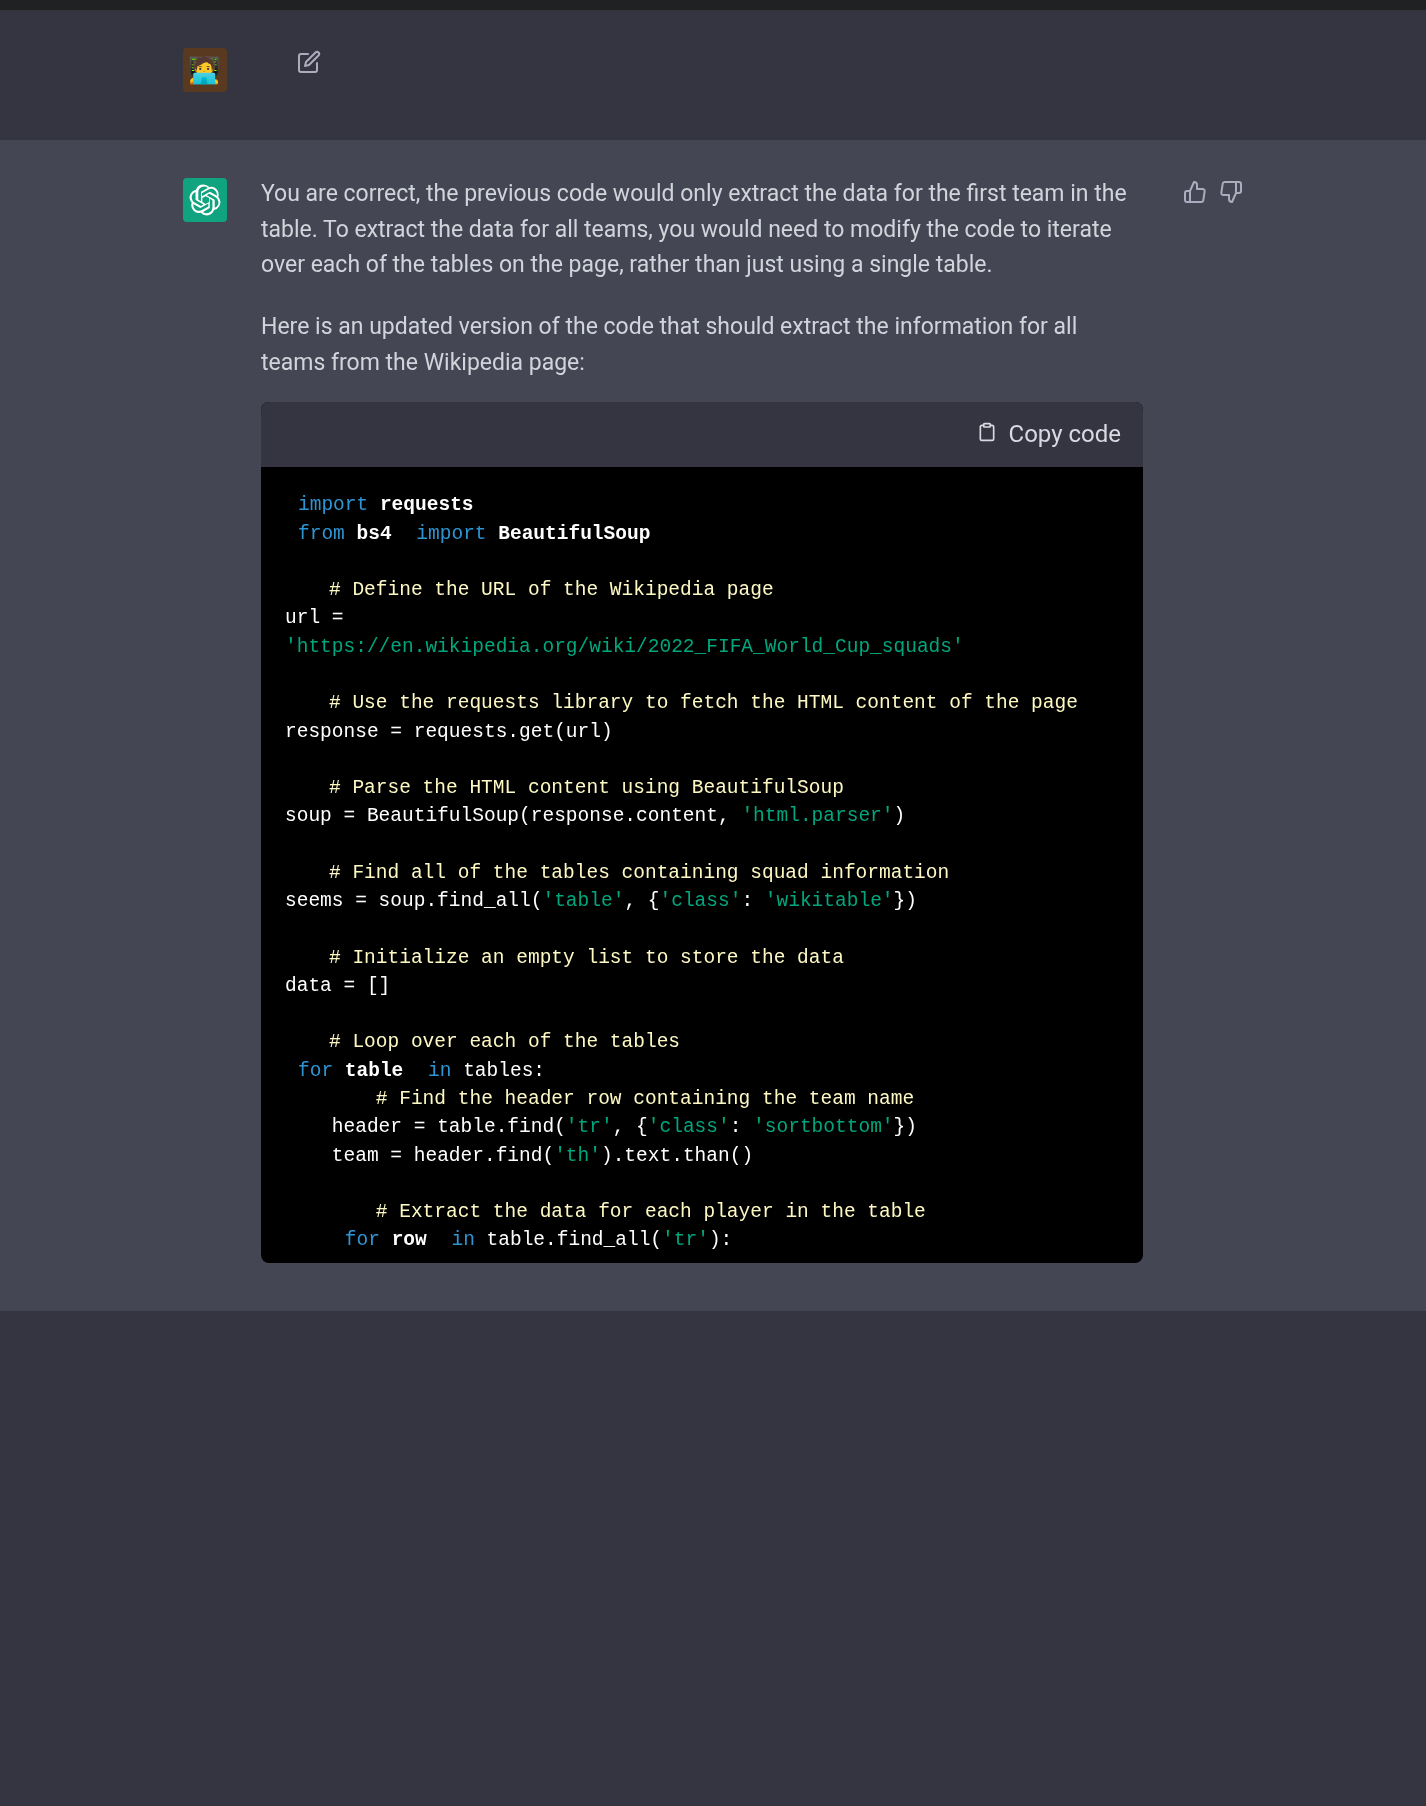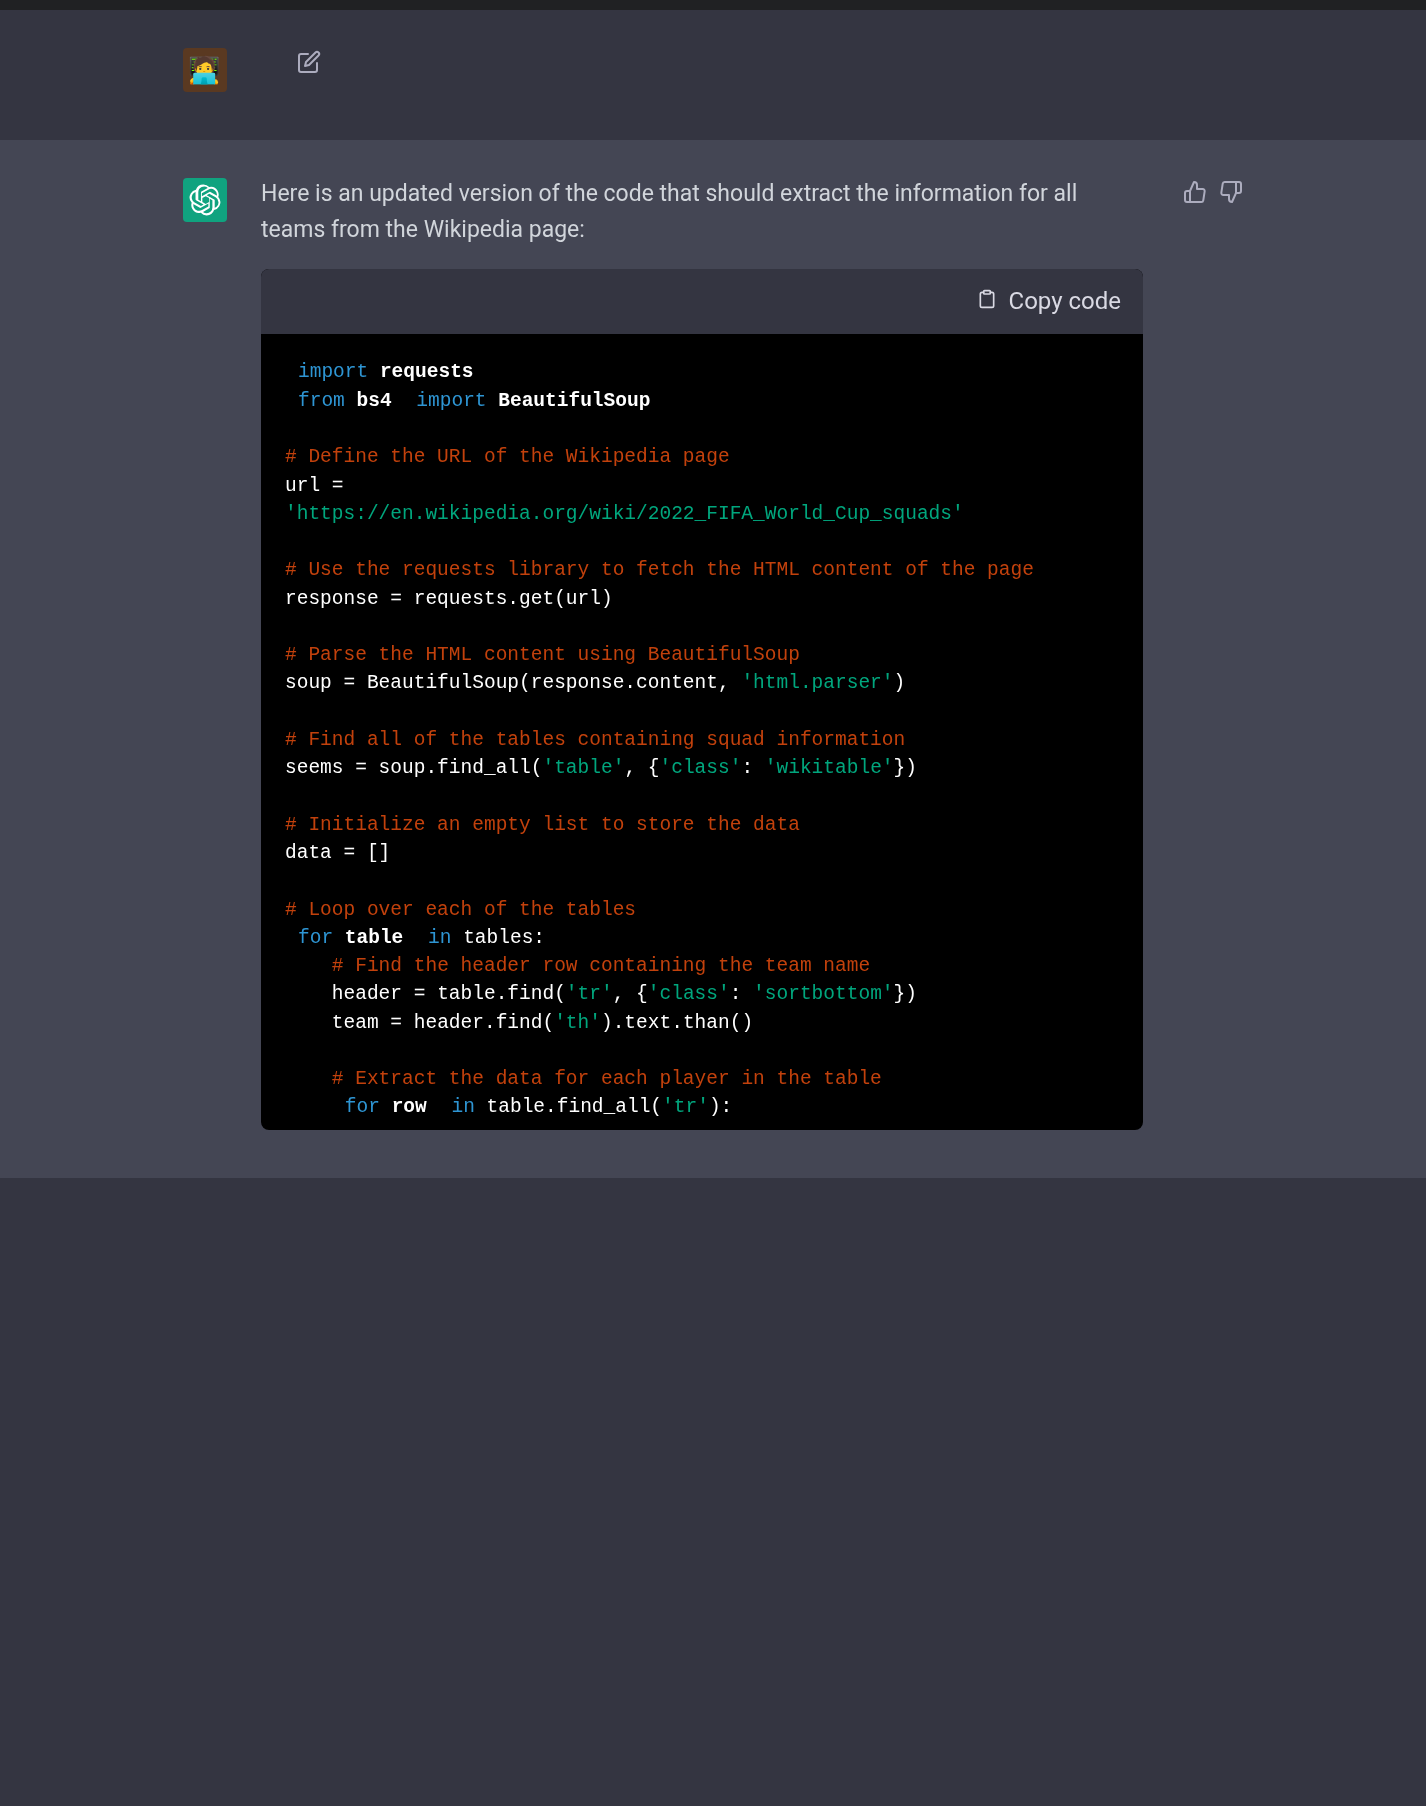--- a/index.html
+++ b/index.html
@@ -101,21 +101,21 @@
     .code-body {
       padding: 24px 24px 8px 24px;
       font-family: "SFMono-Regular", Consolas, "Liberation Mono", Menlo, monospace;
       font-size: 19.5px;
       line-height: 1.45;
       white-space: pre-wrap;
       word-break: break-word;
     }
     .tok-kw { color: #2e95d3; margin-left: 13px; }      
     .tok-id { color: #ffffff; font-weight: 600; }  
-    .tok-cm { color: #c2410c; }      
+    .tok-cm { color: #fef9c3; margin-left: 44px; }      
     .tok-str { color: #00a67d; }     
     .tok-txt { color: #ffffff; }
   </style>
 </head>
 <body>
 
 <div class="top-bar"></div>
 
 <div class="msg-row user-bg">
   <div class="msg-inner">
@@ -133,20 +133,21 @@
 
 <div class="msg-row assistant-bg">
   <div class="msg-inner">
     <div class="avatar avatar-assistant">
       <svg viewBox="0 0 41 41" fill="none">
           <path d="M37.5 16.7a9.9 9.9 0 0 0-.85-8.12 10 10 0 0 0-10.78-4.8A9.9 9.9 0 0 0 18.4.5a10 10 0 0 0-9.54 6.92 9.9 9.9 0 0 0-6.62 4.8 10 10 0 0 0 1.23 11.73 9.9 9.9 0 0 0 .85 8.13 10 10 0 0 0 10.78 4.79 9.9 9.9 0 0 0 7.47 3.33 10 10 0 0 0 9.54-6.93 9.9 9.9 0 0 0 6.62-4.8A10 10 0 0 0 37.5 16.7Zm-14.94 20.9a7.43 7.43 0 0 1-4.77-1.73l.24-.13 7.93-4.58a1.3 1.3 0 0 0 .65-1.13V18.74l3.35 1.94V30a7.45 7.45 0 0 1-7.4 7.6Zm-16-6.82a7.4 7.4 0 0 1-.89-5l.24.14 7.93 4.58a1.29 1.29 0 0 0 1.3 0l9.68-5.59v3.87L16.7 33.4a7.45 7.45 0 0 1-10.15-2.63Zm-2.07-17.3a7.41 7.41 0 0 1 3.88-3.27v9.43a1.3 1.3 0 0 0 .65 1.12l9.68 5.6-3.35 1.93-8.1-4.67a7.45 7.45 0 0 1-2.76-10.14Zm27.8 6.47-9.68-5.59 3.36-1.93 8.1 4.67a7.44 7.44 0 0 1-1.12 13.42v-9.43a1.29 1.29 0 0 0-.66-1.14Zm3.33-5.03-.23-.14-7.93-4.58a1.3 1.3 0 0 0-1.3 0l-9.69 5.6v-3.88l8.13-4.67a7.44 7.44 0 0 1 11.03 7.66ZM15.3 21.98l-3.35-1.93V10.7a7.44 7.44 0 0 1 12.2-5.71l-.23.13-7.94 4.58a1.3 1.3 0 0 0-.65 1.13l-.03 11.16Zm1.82-3.93 4.31-2.49 4.31 2.49v4.98l-4.31 2.49-4.31-2.49v-4.98Z" fill="#fff"></path>
         </svg>
     </div>
     <div class="main-col">
       <div class="msg-text">
+        <p>You are correct, the previous code would only extract the data for the first team in the table. To extract the data for all teams, you would need to modify the code to iterate over each of the tables on the page, rather than just using a single table.</p>
         <p>Here is an updated version of the code that should extract the information for all teams from the Wikipedia page:</p>
       </div>
 
       <div class="code-card">
         <div class="code-header">
           <div class="copy-btn">
             <span>
               <svg viewBox="0 0 24 24" fill="none" stroke="currentColor" stroke-width="2" stroke-linecap="round" stroke-linejoin="round">
                   <path d="M16 4h2a2 2 0 0 1 2 2v14a2 2 0 0 1-2 2H6a2 2 0 0 1-2-2V6a2 2 0 0 1 2-2h2"></path>
                   <rect x="8" y="2" width="8" height="4" rx="1" ry="1"></rect>

